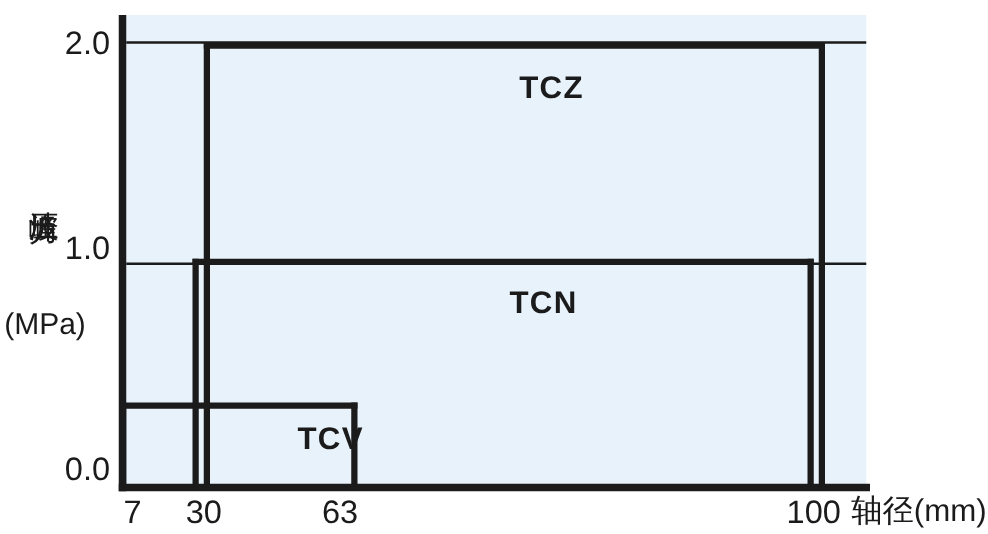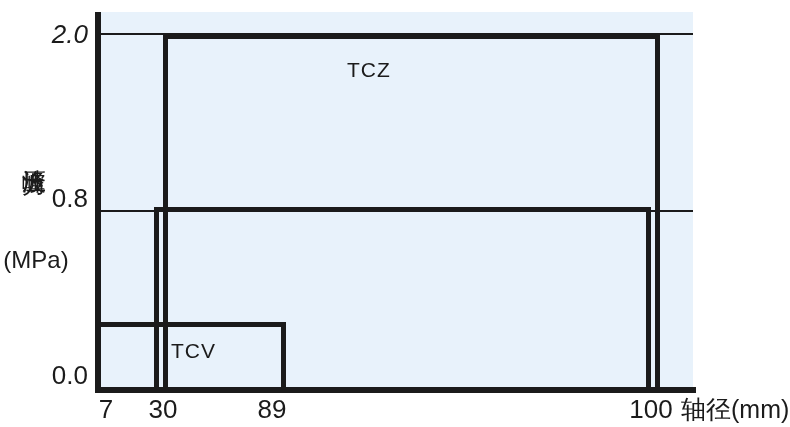--- a/index.html
+++ b/index.html
@@ -30,26 +30,26 @@
     width: 592px;
     z-index: 1;
   }
   .region-box {
     box-sizing: border-box;
     border: 5px solid #1b1b1b;
     border-bottom: none;
     background: transparent;
   }
   .region-label {
-    font-size: 21px;
-    font-weight: normal;
+    font-size: 25px;
+    font-weight: bold;
     letter-spacing: 1px;
     line-height: 32px;
     width: 120px;
-    text-align: left;
+    text-align: right;
     z-index: 6;
   }
   #y-axis {
     left: 95px; top: 12px;
     width: 6px; height: 381px;
     background: #1b1b1b;
     z-index: 5;
   }
   #x-axis {
     left: 95px; top: 387px;
@@ -109,28 +109,29 @@
   <div id="y-axis" class="abs"></div>
   <div id="x-axis" class="abs"></div>
 
   <div id="y-axis-title" class="abs">波峰压力</div>
   <div id="y-axis-unit" class="abs">(MPa)</div>
   <div id="x-axis-title" class="abs">轴径(mm)</div>
 
   <div id="x-ticks">
       <div class="abs tick-label x-tick" style="left: 61px;">7</div>
       <div class="abs tick-label x-tick" style="left: 118px;">30</div>
-      <div class="abs tick-label x-tick" style="left: 227px;">89</div>
+      <div class="abs tick-label x-tick" style="left: 227px;">63</div>
       <div class="abs tick-label x-tick" style="left: 606px;">100</div>
     </div>
   <div id="y-ticks">
       <div class="abs tick-label y-tick" style="top: 360px;">0.0</div>
-      <div class="abs tick-label y-tick" style="top: 183px;">0.8</div>
-      <div class="abs tick-label y-tick" style="top: 19px; font-style: italic;">2.0</div>
+      <div class="abs tick-label y-tick" style="top: 183px;">1.0</div>
+      <div class="abs tick-label y-tick" style="top: 19px;">2.0</div>
     </div>
 <div class="abs gridline" style="top: 210.25px;"></div>
     <div class="abs gridline" style="top: 32.5px;"></div>
     <div class="abs region-box" style="left: 162.5px; top: 34px; width: 497px; height: 358px; z-index: 4;"></div>
     <div class="abs region-label" style="left: 347px; top: 54px;">TCZ</div>
     <div class="abs region-box" style="left: 153.5px; top: 206.75px; width: 497px; height: 185.25px; z-index: 3;"></div>
+    <div class="abs region-label" style="left: 342px; top: 226px;">TCN</div>
     <div class="abs region-box" style="left: 95.5px; top: 322.288px; width: 190px; height: 69.7125px; z-index: 2;"></div>
     <div class="abs region-label" style="left: 171px; top: 335px;">TCV</div>
   </div>
 
 </body></html>

